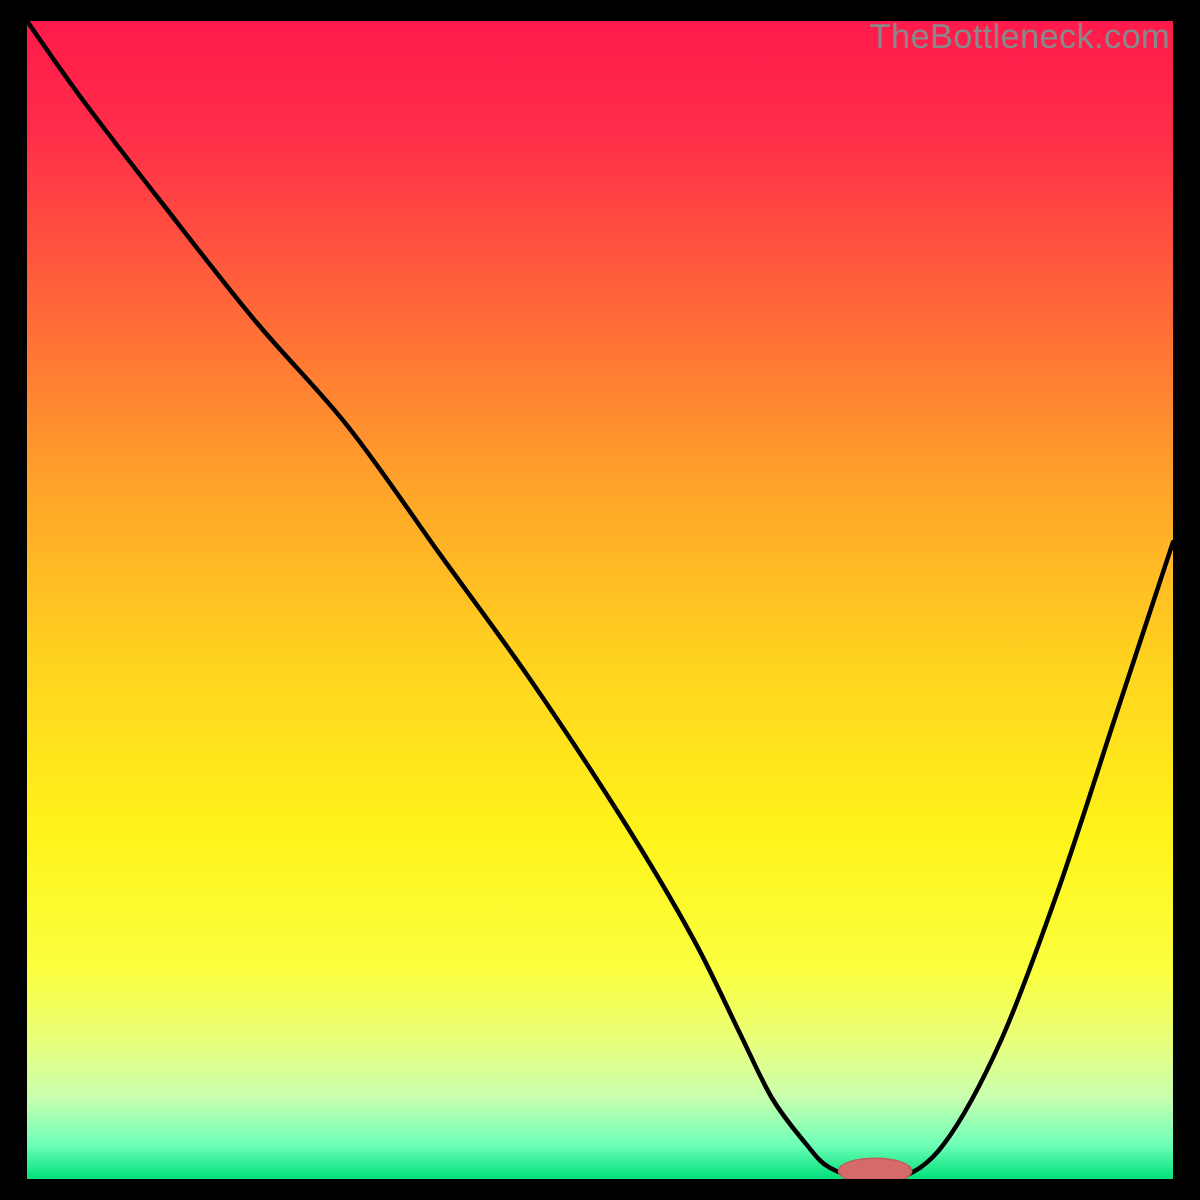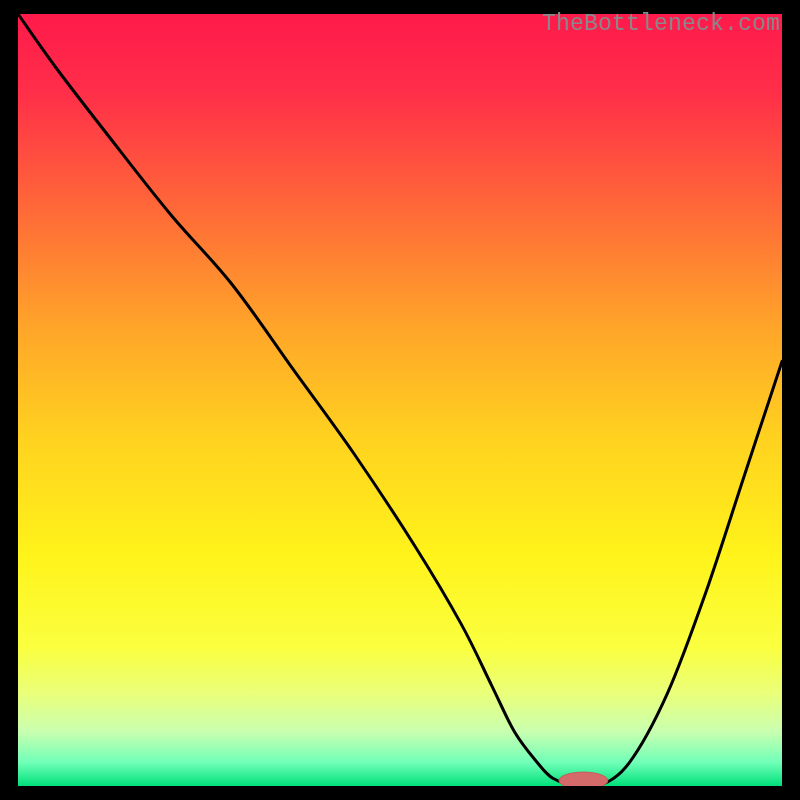--- a/index.html
+++ b/index.html
@@ -22,21 +22,21 @@
     position: absolute;
     left: 0;
     top: 0;
     width: 764px;
     height: 772px;
   }
   .watermark {
     position: absolute;
     top: 11px;
     right: 20px;
-    font-family: Liberation Mono, monospace;
+    font-family: Liberation Sans, sans-serif;
     font-size: 23px;
     font-weight: 400;
     color: #88898b;
     letter-spacing: 0.2px;
   }
 </style>
 </head>
 <body>
 
 <div class="frame">

